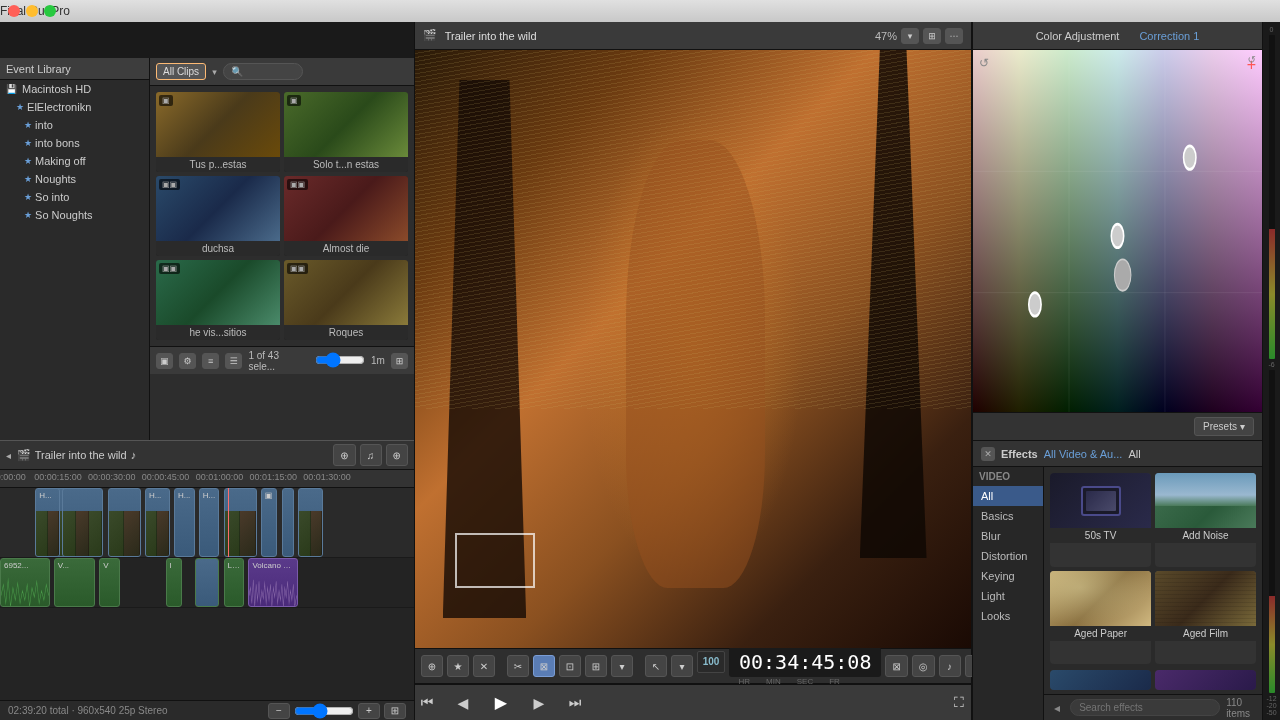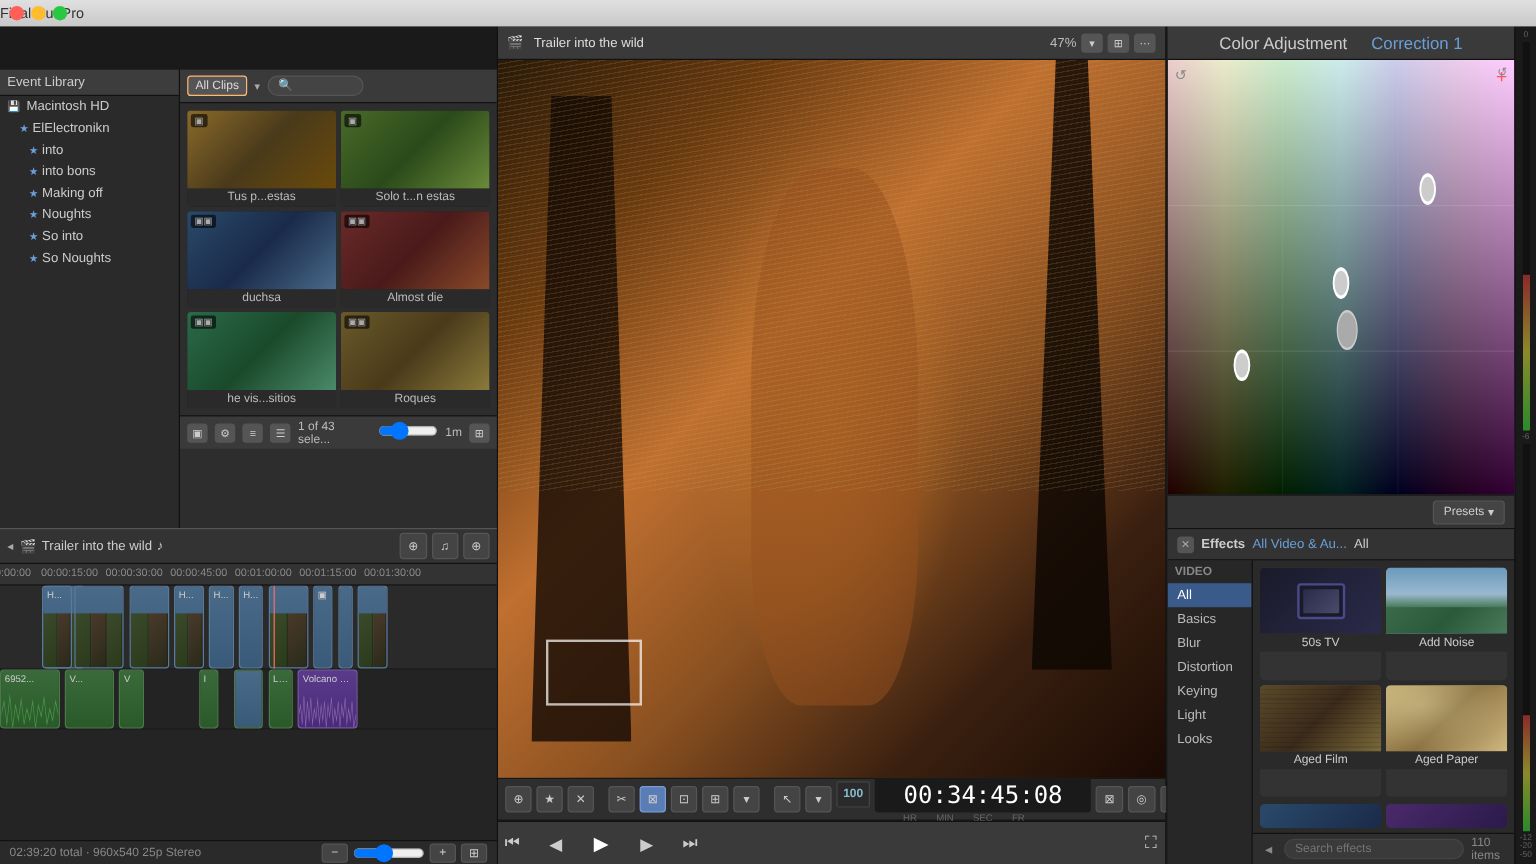--- a/index.html
+++ b/index.html
@@ -58,21 +58,21 @@
     #preview-controls { height: 36px; background: #3a3a3a; display: flex; align-items: center; justify-content: center; gap: 12px; border-top: 1px solid #111; }
     .ctrl-btn { background: none; border: none; color: #ccc; font-size: 14px; cursor: pointer; width: 24px; height: 24px; display: flex; align-items: center; justify-content: center; }
     .ctrl-btn-play { width: 28px; height: 28px; background: none; border: none; color: #fff; font-size: 16px; cursor: pointer; }
 
     
     #toolbar { height: 36px; background: #2e2e2e; border-top: 1px solid #111; border-bottom: 1px solid #111; display: flex; align-items: center; gap: 4px; padding: 0 6px; }
     .tool-btn { background: #444; border: 1px solid #555; border-radius: 3px; padding: 3px 6px; color: #ccc; font-size: 10px; cursor: pointer; display: flex; align-items: center; justify-content: center; height: 22px; min-width: 22px; }
     .tool-btn.active { background: #5a7db5; border-color: #7a9dd5; }
     .tool-separator { width: 1px; height: 18px; background: #555; margin: 0 2px; }
     #timecode-display { display: flex; flex-direction: column; align-items: center; justify-content: center; margin: 0 auto; }
-    #timecode-big { font-family: monospace; font-size: 20px; color: #fff; background: #1a1a1a; padding: 3px 24px; border-radius: 3px; }
+    #timecode-big { font-family: monospace; font-size: 20px; color: #fff; background: #1a1a1a; padding: 3px 10px; border-radius: 3px; }
     #timecode-sub { font-size: 8px; color: #666; display: flex; gap: 16px; padding: 0 10px; }
     .speed-indicator { background: #2a2a2a; border: 1px solid #444; border-radius: 2px; width: 28px; height: 22px; display: flex; align-items: center; justify-content: center; font-size: 10px; color: #8bc; font-weight: bold; }
 
     
     #timeline-panel { height: 280px; background: #242424; display: flex; flex-direction: column; }
     #timeline-header { height: 30px; background: #333; display: flex; align-items: center; padding: 0 6px; gap: 6px; border-bottom: 1px solid #111; border-top: 1px solid #555; }
     .tl-header-btn { background: none; border: none; color: #aaa; font-size: 10px; cursor: pointer; }
     .tl-title { font-size: 11px; color: #ccc; display: flex; align-items: center; gap: 4px; }
     #timeline-body { display: flex; flex: 1; min-height: 0; }
     #timeline-content { flex: 1; overflow: hidden; position: relative; }
@@ -85,21 +85,21 @@
     .clip-block-video { background: linear-gradient(to bottom, #4a6a8a, #3a5a7a); border: 1px solid #5a7a9a; }
     .clip-block-audio { background: linear-gradient(to bottom, #3a6a3a, #2a5a2a); border: 1px solid #4a7a4a; }
     .clip-block-label { font-size: 8px; color: #ccc; padding: 2px 3px; white-space: nowrap; overflow: hidden; text-overflow: ellipsis; }
     .clip-block-thumb { position: absolute; bottom: 0; left: 0; right: 0; height: 45px; overflow: hidden; display: flex; }
     .playhead { position: absolute; top: 0; width: 1px; background: #ff6b6b; z-index: 10; pointer-events: none; }
     .playhead::before { content: '▼'; position: absolute; top: -12px; left: -4px; font-size: 8px; color: #ff6b6b; }
 
     
     #right-panel { width: 290px; display: flex; flex-direction: column; background: #2a2a2a; border-left: 1px solid #111; }
     #color-header { height: 28px; background: #3a3a3a; display: flex; align-items: center; justify-content: center; gap: 20px; border-bottom: 1px solid #111; }
-    #color-header span { font-size: 14px; color: #ccc; }
+    #color-header span { font-size: 11px; color: #ccc; }
     .color-tools { display: flex; align-items: center; justify-content: center; gap: 16px; padding: 12px 0 8px; background: #2a2a2a; }
     .color-tool { display: flex; flex-direction: column; align-items: center; gap: 4px; cursor: pointer; }
     .color-tool-icon { width: 40px; height: 40px; border-radius: 50%; }
     .color-tool-label { font-size: 10px; color: #bbb; }
     .color-wheel-icon { background: conic-gradient(red, yellow, lime, cyan, blue, magenta, red); border-radius: 50%; }
     .saturation-icon { background: conic-gradient(#888, #f44, #888); border-radius: 50%; }
 
     #color-curve { flex: 1; background: #242424; position: relative; overflow: hidden; min-height: 0; }
     .curve-plus { position: absolute; top: 6px; right: 6px; color: #f55; font-size: 16px; cursor: pointer; }
     .curve-reset { position: absolute; top: 6px; left: 6px; color: #888; font-size: 12px; cursor: pointer; }
@@ -581,32 +581,32 @@
               <div class="eff-card-label">50s TV</div>
             </div>
             <div class="eff-card">
               <div class="eff-card-thumb thumb-mountains1">
                 <div style="position:absolute;inset:0;background:linear-gradient(180deg,#6a9aba 0%,#9ab8d0 40%,#4a7a5a 60%,#2a5a3a 100%);"></div>
                 <div style="position:absolute;bottom:0;left:0;right:0;height:40%;background:linear-gradient(135deg,#3a6a4a,#2a5a3a,#4a7a5a);"></div>
               </div>
               <div class="eff-card-label">Add Noise</div>
             </div>
             <div class="eff-card">
+              <div class="eff-card-thumb thumb-agedpaper">
+                <div style="position:absolute;inset:0;background:linear-gradient(135deg,#c0a870,#8a7040,#d0b880);"></div>
+                <div style="position:absolute;inset:0;background:radial-gradient(ellipse at 30% 30%,rgba(255,255,200,0.3) 0%,transparent 70%);"></div>
+              </div>
+              <div class="eff-card-label">Aged Paper</div>
+            </div>
+            <div class="eff-card">
               <div class="eff-card-thumb thumb-agedfilm">
                 <div style="position:absolute;inset:0;background:linear-gradient(135deg,#5a4a2a,#3a2a1a,#7a6a3a);"></div>
                 <div style="position:absolute;inset:0;background:repeating-linear-gradient(0deg,transparent 0px,transparent 3px,rgba(0,0,0,0.1) 3px,rgba(0,0,0,0.1) 4px);"></div>
               </div>
               <div class="eff-card-label">Aged Film</div>
-            </div>
-            <div class="eff-card">
-              <div class="eff-card-thumb thumb-agedpaper">
-                <div style="position:absolute;inset:0;background:linear-gradient(135deg,#c0a870,#8a7040,#d0b880);"></div>
-                <div style="position:absolute;inset:0;background:radial-gradient(ellipse at 30% 30%,rgba(255,255,200,0.3) 0%,transparent 70%);"></div>
-              </div>
-              <div class="eff-card-label">Aged Paper</div>
             </div>
           </div>
 
           <div style="display:grid;grid-template-columns:1fr 1fr;gap:4px;padding:0 6px 4px;">
             <div class="eff-card" style="height:20px;overflow:hidden;">
               <div class="eff-card-thumb" style="background:linear-gradient(135deg,#2a4a6a,#1a2a4a);height:20px;"></div>
             </div>
             <div class="eff-card" style="height:20px;overflow:hidden;">
               <div class="eff-card-thumb" style="background:linear-gradient(135deg,#4a2a6a,#2a1a4a);height:20px;"></div>
             </div>

